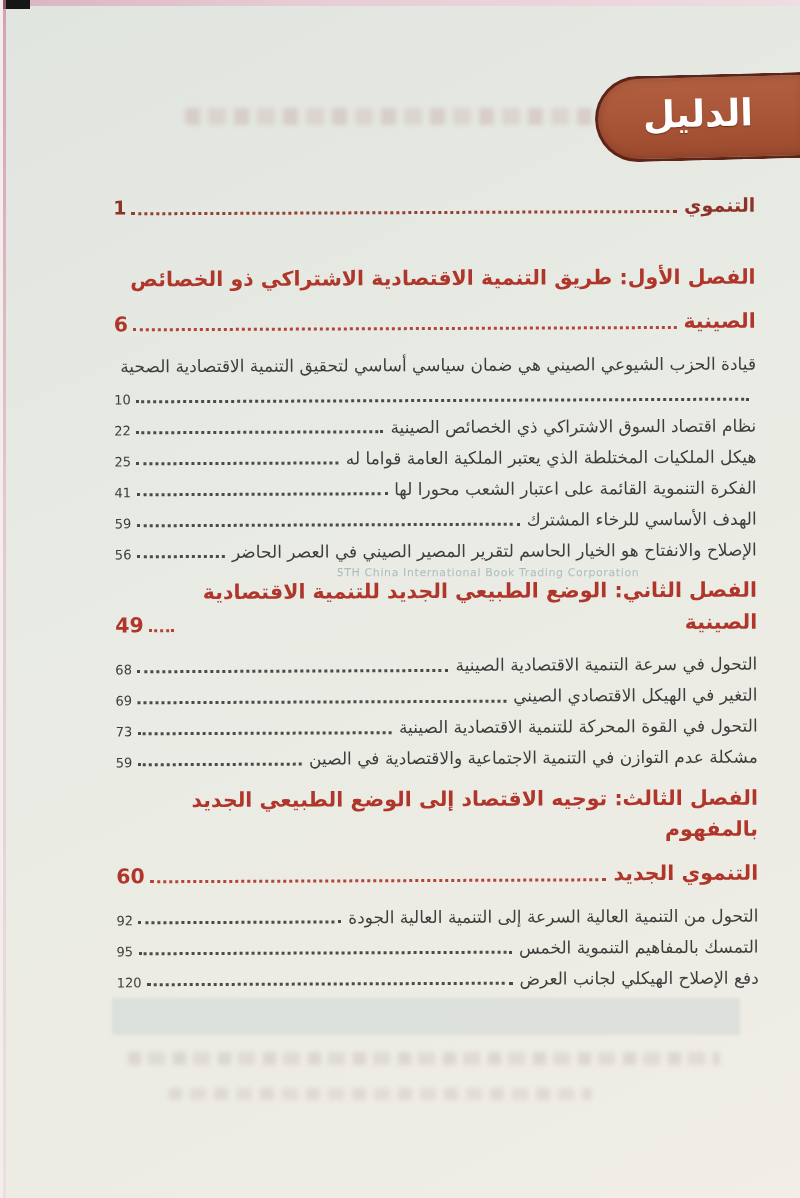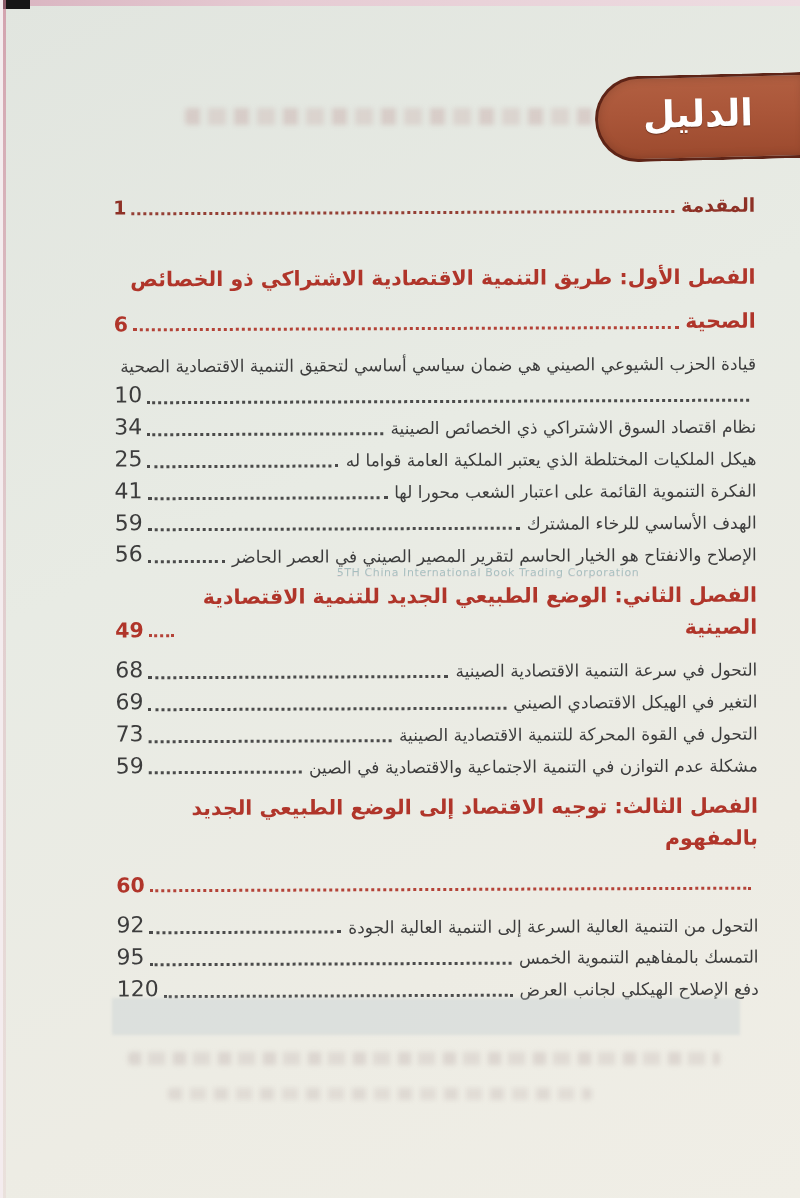--- a/index.html
+++ b/index.html
@@ -66,69 +66,69 @@
   .toc-line{display:flex;align-items:flex-end;min-height:31px;}
   .toc-title{white-space:normal;line-height:1.55;}
   .leader{flex:1 1 28px;min-width:18px;border-bottom:3px dotted currentColor;
     margin:0 7px 7px 5px;opacity:.92;}
   .page-num{line-height:1.45;direction:ltr;}
   .intro{color:var(--intro-maroon);font-weight:bold;font-size:19px;margin-bottom:30px;}
   .chapter{color:var(--chapter-red);font-weight:bold;font-size:20.5px;margin:12px 0 8px;}
   .chapter .toc-line{min-height:44px;}
   .chapter .leader{border-bottom-width:3.5px;margin-bottom:9px;}
   .item{font-size:17px;}
-  .item .page-num{font-size:22px;}
+  .item .page-num{font-size:13px;}
 </style>
 </head>
 <body>
 
 <div>
   <div class="top-strip"></div>
   <div class="corner-black"></div>
   <div class="left-sliver"></div>
   <div class="left-line"></div>
   <div class="ghost-top"></div>
 
   <div class="badge">
     <span class="badge-label">الدليل</span>
   </div>
 
   <div class="toc">
       <div class="toc-entry intro">
         <div class="toc-line">
-          <span class="toc-title">المقدمة</span>
+          <span class="toc-title">التنموي</span>
           <span class="leader"></span>
           <span class="page-num">1</span>
         </div>
       </div>
       <div class="toc-entry chapter">
         <div class="toc-line">
           <span class="toc-title">الفصل الأول: طريق التنمية الاقتصادية الاشتراكي ذو الخصائص</span>
         </div>
         <div class="toc-line">
-          <span class="toc-title">الصحية</span>
+          <span class="toc-title">الصينية</span>
           <span class="leader"></span>
           <span class="page-num">6</span>
         </div>
       </div>
       <div class="toc-entry item">
         <div class="toc-line">
           <span class="toc-title">قيادة الحزب الشيوعي الصيني هي ضمان سياسي أساسي لتحقيق التنمية الاقتصادية الصحية</span>
         </div>
         <div class="toc-line">
           <span class="toc-title"></span>
           <span class="leader"></span>
           <span class="page-num">10</span>
         </div>
       </div>
       <div class="toc-entry item">
         <div class="toc-line">
           <span class="toc-title">نظام اقتصاد السوق الاشتراكي ذي الخصائص الصينية</span>
           <span class="leader"></span>
-          <span class="page-num">34</span>
+          <span class="page-num">22</span>
         </div>
       </div>
       <div class="toc-entry item">
         <div class="toc-line">
           <span class="toc-title">هيكل الملكيات المختلطة الذي يعتبر الملكية العامة قواما له</span>
           <span class="leader"></span>
           <span class="page-num">25</span>
         </div>
       </div>
       <div class="toc-entry item">
@@ -185,20 +185,21 @@
           <span class="toc-title">مشكلة عدم التوازن في التنمية الاجتماعية والاقتصادية في الصين</span>
           <span class="leader"></span>
           <span class="page-num">59</span>
         </div>
       </div>
       <div class="toc-entry chapter">
         <div class="toc-line">
           <span class="toc-title">الفصل الثالث: توجيه الاقتصاد إلى الوضع الطبيعي الجديد بالمفهوم</span>
         </div>
         <div class="toc-line">
+          <span class="toc-title">التنموي الجديد</span>
           <span class="leader"></span>
           <span class="page-num">60</span>
         </div>
       </div>
       <div class="toc-entry item">
         <div class="toc-line">
           <span class="toc-title">التحول من التنمية العالية السرعة إلى التنمية العالية الجودة</span>
           <span class="leader"></span>
           <span class="page-num">92</span>
         </div>

